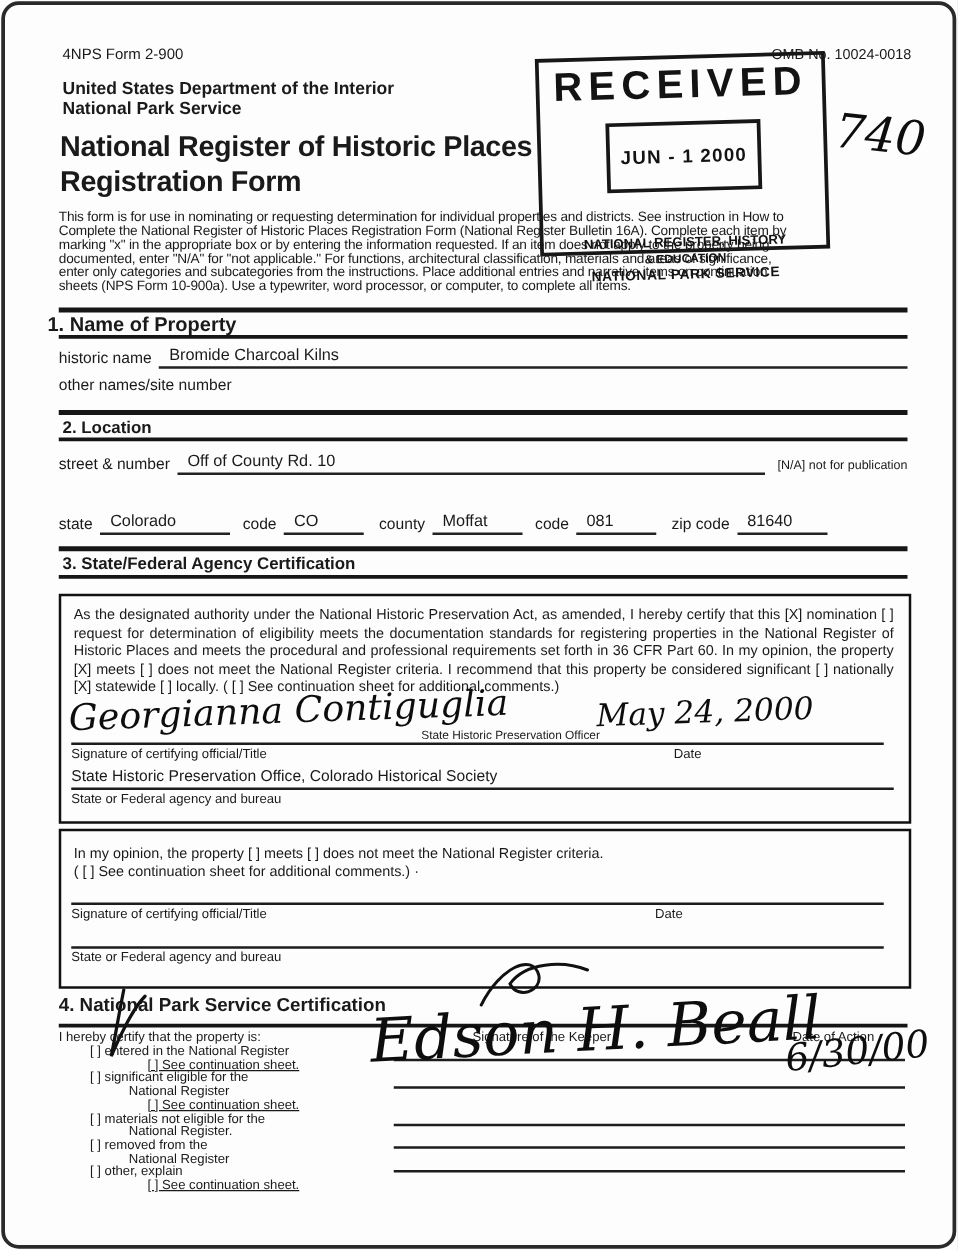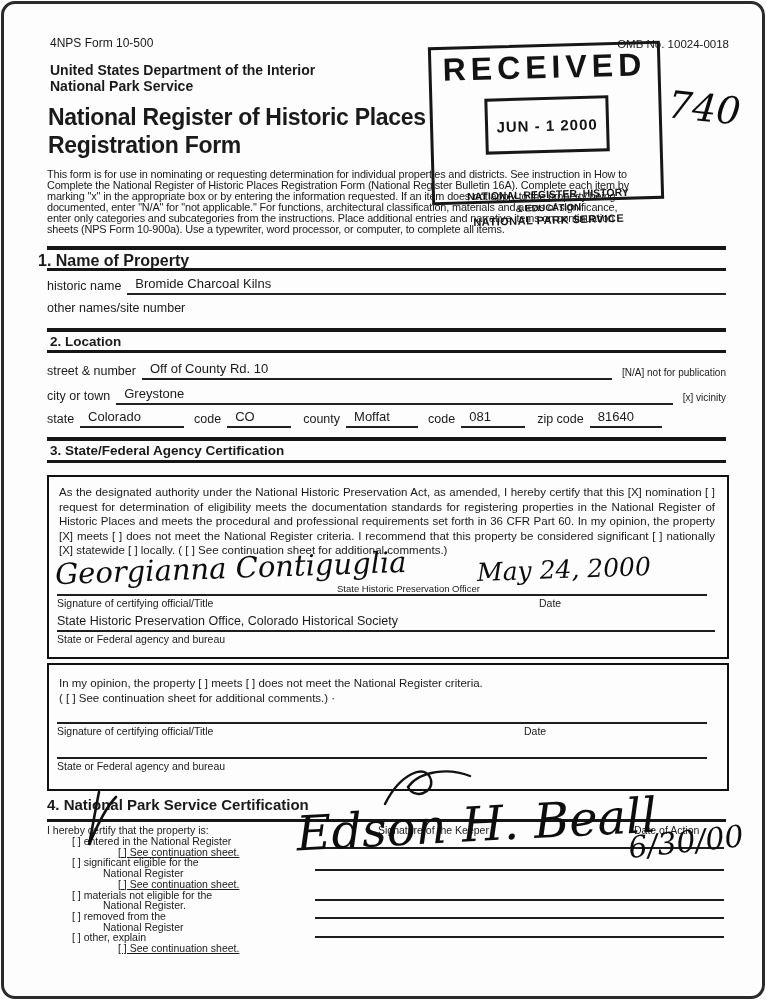--- a/index.html
+++ b/index.html
@@ -41,21 +41,21 @@
   
   .kline{position:absolute;left:315px;width:409px;height:2px;background:#1d1d1d;}
   .instr{position:absolute;left:47px;font-size:10.9px;line-height:11.2px;letter-spacing:-0.15px;white-space:nowrap;}
 </style>
 </head>
 <body>
 
 <div class="page">
   <div class="scan-border"></div>
 
-  <div class="abs" style="left:50px;top:36px;font-size:12px;">4NPS Form 10-500</div>
+  <div class="abs" style="left:50px;top:36px;font-size:12px;">4NPS Form 2-900</div>
   <div class="abs" style="left:597px;top:38px;width:132px;text-align:right;font-size:11.5px;">OMB No. 10024-0018</div>
   <div class="abs b" style="left:50px;top:62px;font-size:14px;">United States Department of the Interior</div>
   <div class="abs b" style="left:50px;top:78px;font-size:14px;">National Park Service</div>
   <div class="abs b" style="left:48px;top:132px;font-size:23px;letter-spacing:-0.3px;">Registration Form</div>
   <div class="abs b" style="left:48px;top:104px;font-size:23px;letter-spacing:-0.3px;">National Register of Historic Places</div>
 
   <div class="stamp">
     <div class="stamp-received">RECEIVED</div>
     <div class="stamp-datebox">
       <span>JUN - 1 2000</span>
@@ -86,25 +86,20 @@
   </div>
 
   <div class="rule r-thick" style="top:328px;"></div>
   <div class="abs b" style="left:50px;top:334px;font-size:13.5px;">2. Location</div>
   <div class="rule r-med" style="top:350px;"></div>
 
   <div class="frow" style="top:361px;">
     <span class="lab">street &amp; number</span>
     <span class="val">Off of County Rd. 10</span>
     <span class="brkt">[N/A] not for publication</span>
-  </div>
-  <div class="frow" style="top:386px;">
-    <span class="lab">city or town</span>
-    <span class="val">Greystone</span>
-    <span class="brkt">[x] vicinity</span>
   </div>
   <div class="frow" style="top:409px;">
     <span class="lab">state</span>
     <span class="valfix" style="width:92px;">Colorado</span>
     <span class="lab" style="padding-left:10px;">code</span>
     <span class="valfix" style="width:52px;">CO</span>
     <span class="lab" style="padding-left:12px;">county</span>
     <span class="valfix" style="width:60px;">Moffat</span>
     <span class="lab" style="padding-left:10px;">code</span>
     <span class="valfix" style="width:52px;">081</span>

